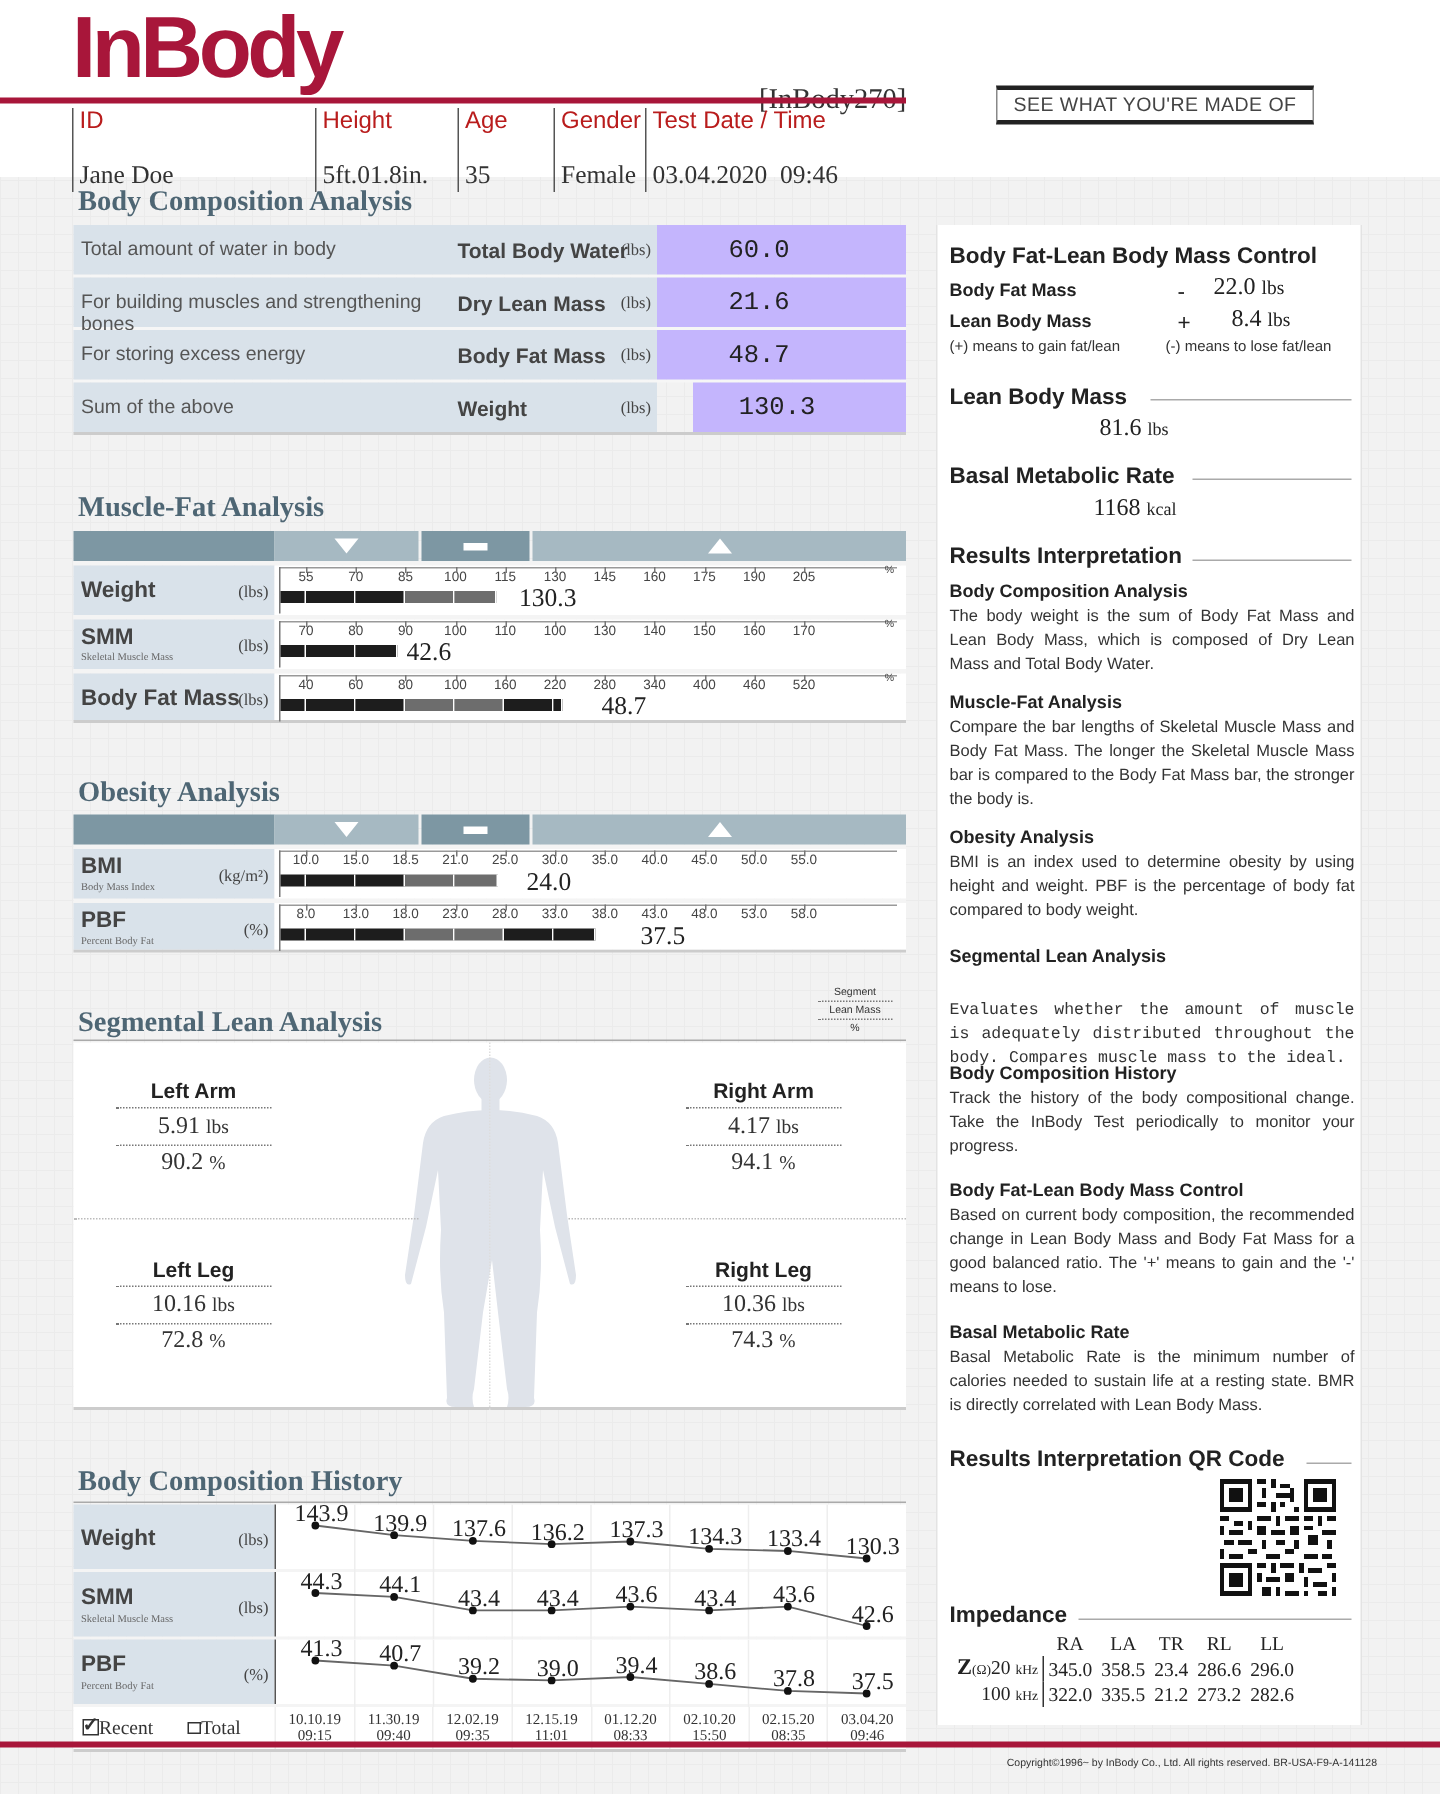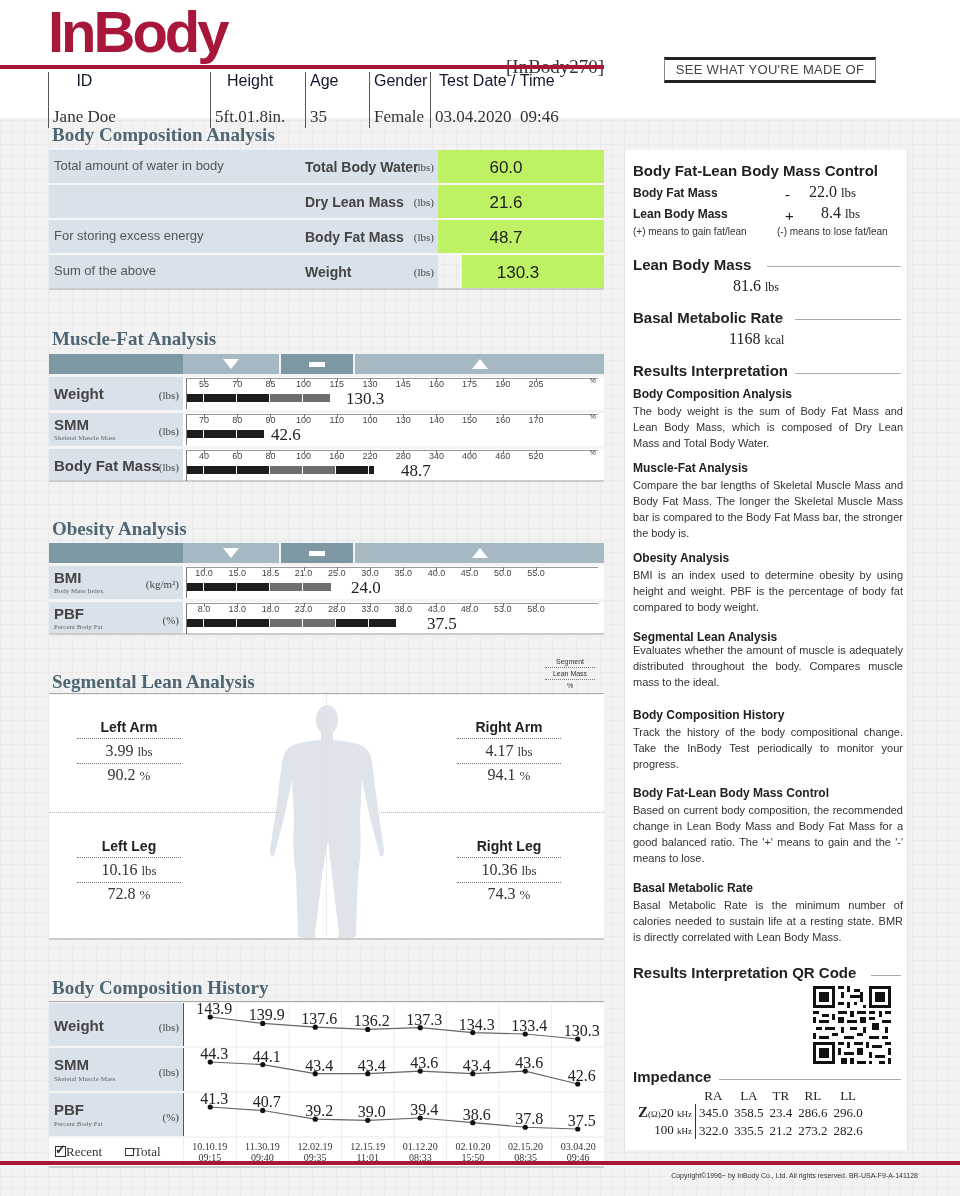--- a/index.html
+++ b/index.html
@@ -17,34 +17,34 @@
   .serif { font-family: "Liberation Serif", serif; margin-top: 16px; }
   .abs { position: absolute; }
 
   
   .header-bg { position:absolute; left:0; top:0; width:960px; height:118px; background:#fff; }
   .logo { position:absolute; left:48px; top:-2px; font-size:58px; font-weight:bold; color:#a8163a; letter-spacing:-3px; font-family:"Liberation Sans", sans-serif; }
   .model { position:absolute; left:506px; top:40px; font-size:19px; color:#333; }
   .red-rule { position:absolute; left:0; top:65px; width:604px; height:4px; background:#a8163a; }
   .tagline { position:absolute; left:664px; top:57px; width:212px; height:26px; border-top:3px solid #222; border-bottom:3px solid #222; border-left:1px solid #888; border-right:1px solid #888; background:#fff; font-size:13px; color:#444; text-align:center; line-height:20px; letter-spacing:0.3px; }
   .info-cell { position:absolute; top:72px; border-left:1px solid #555; padding-left:4px; }
-  .info-label { font-size:16px; color:#0f172a; display:block; line-height:18px;text-align:center; }
+  .info-label { font-size:16px; color:#b91c1c; display:block; line-height:18px; }
   .info-value { font-size:17px; color:#333; display:block; line-height:22px; }
 
   .section-title { position:absolute; font-family:"Liberation Serif", serif; font-weight:bold; font-size:19px; color:#4e6674; }
 
   
   .bca { position:absolute; left:49px; top:150px; width:555px; }
   .bca-row { display:flex; height:35px; border-bottom:2px solid #f6f6f6; }
   .bca-row:last-child { border-bottom:2px solid #ccc;gap:24px; }
   .bca-left { width:389px; background:#d9e2ea; display:flex; align-items:center; position:relative; }
   .bca-desc { font-size:13px; color:#555; padding-left:5px; width:250px; position:absolute; top:8px; }
   .bca-name { position:absolute; left:256px; font-size:14px; font-weight:bold; color:#444; top:9px; }
   .bca-unit { position:absolute; right:4px; top:11px; font-size:11px; font-family:"Liberation Serif", serif; color:#444; }
-  .bca-val { flex:1; background:#bef264; text-align:center; font-family:Liberation Sans, sans-serif; font-size:17px; line-height:35px; color:#222; padding-right:30px; }
+  .bca-val { flex:1; background:#c4b5fd; text-align:center; font-family:Liberation Mono, monospace; font-size:17px; line-height:35px; color:#222; padding-right:30px; }
 
   
   .bar-section { position:absolute; left:49px; width:555px; }
   .bar-head { display:flex; height:20px; }
   .bar-head .lbl { width:134px; background:#7d97a3; }
   .bar-head .under { width:96px; background:#a6b9c2; display:flex; align-items:center; justify-content:center; margin-left:0; }
   .bar-head .norm { width:72px; background:#7d97a3; display:flex; align-items:center; justify-content:center; margin-left:2px; }
   .bar-head .over { flex:1; background:#a6b9c2; display:flex; align-items:center; justify-content:center; margin-left:2px; }
   .tri-down { width:0; height:0; border-left:8px solid transparent; border-right:8px solid transparent; border-top:10px solid #fff; }
   .tri-up { width:0; height:0; border-left:8px solid transparent; border-right:8px solid transparent; border-bottom:10px solid #fff; }
@@ -153,20 +153,21 @@
   <div class="bca-row">
     <div class="bca-left">
         <span class="bca-desc">Total amount of water in body</span>
         <span class="bca-name">Total Body Water</span>
         <span class="bca-unit">(lbs)</span>
       </div>
     <div class="bca-val">60.0</div>
   </div>
   <div class="bca-row">
     <div class="bca-left">
+        <span class="bca-desc" style="width:260px;">For building muscles and strengthening bones</span>
         <span class="bca-name">Dry Lean Mass</span>
         <span class="bca-unit">(lbs)</span>
       </div>
     <div class="bca-val">21.6</div>
   </div>
   <div class="bca-row">
     <div class="bca-left">
         <span class="bca-desc">For storing excess energy</span>
         <span class="bca-name">Body Fat Mass</span>
         <span class="bca-unit">(lbs)</span>
@@ -437,21 +438,21 @@
       <rect x="55" y="32" width="12" height="10"></rect>
       <path d="M30 44 Q61 36 92 44 Q104 48 106 62 L112 110 L118 150 Q118 158 114 156 L104 118 L96 80 L94 120 Q96 150 92 175 L90 232 Q92 238 84 238 L72 238 Q74 232 72 226 L66 175 L62 140 L56 175 L50 226 Q48 232 50 238 L38 238 Q30 238 32 232 L30 175 Q26 150 28 120 L26 80 L18 118 L8 156 Q4 158 4 150 L10 110 L16 62 Q18 48 30 44 Z"></path>
     </g>
   </svg>
   <div class="hline" style="left:0; width:230px;"></div>
   <div class="hline" style="left:330px; width:225px;"></div>
   <div class="vline"></div>
 
   <div class="seg-block" style="left:28px; top:24px;">
     <div class="t">Left Arm</div>
-    <div class="v"><span>3.99</span> <span class="u">lbs</span></div>
+    <div class="v"><span>5.91</span> <span class="u">lbs</span></div>
     <div class="p"><span>90.2</span> <span class="u">%</span></div>
   </div>
   <div class="seg-block" style="left:408px; top:24px;">
     <div class="t">Right Arm</div>
     <div class="v"><span>4.17</span> <span class="u">lbs</span></div>
     <div class="p"><span>94.1</span> <span class="u">%</span></div>
   </div>
   <div class="seg-block" style="left:28px; top:143px;">
     <div class="t">Left Leg</div>
     <div class="v"><span>10.16</span> <span class="u">lbs</span></div>
@@ -643,21 +644,21 @@
   <div class="rp-h" style="top:212px;">Results Interpretation</div>
   <div class="rp-rule" style="left:170px; top:223px; width:106px;"></div>
   <div id="interp">
       <div class="rp-sub" style="top:237px;">Body Composition Analysis</div>
      <div class="rp-txt" style="top:253px;">The body weight is the sum of Body Fat Mass and Lean Body Mass, which is composed of Dry Lean Mass and Total Body Water.</div>
       <div class="rp-sub" style="top:311px;">Muscle-Fat Analysis</div>
      <div class="rp-txt" style="top:327px;">Compare the bar lengths of Skeletal Muscle Mass and Body Fat Mass. The longer the Skeletal Muscle Mass bar is compared to the Body Fat Mass bar, the stronger the body is.</div>
       <div class="rp-sub" style="top:401px;">Obesity Analysis</div>
      <div class="rp-txt" style="top:417px;">BMI is an index used to determine obesity by using height and weight. PBF is the percentage of body fat compared to body weight.</div>
       <div class="rp-sub" style="top:480px;">Segmental Lean Analysis</div>
-     <div class="rp-txt" style="top:492px;">Evaluates whether the amount of muscle is adequately distributed throughout the body. Compares muscle mass to the ideal.</div>
+     <div class="rp-txt" style="top:516px;font-family:Liberation Mono, monospace;">Evaluates whether the amount of muscle is adequately distributed throughout the body. Compares muscle mass to the ideal.</div>
       <div class="rp-sub" style="top:558px;">Body Composition History</div>
      <div class="rp-txt" style="top:574px;">Track the history of the body compositional change. Take the InBody Test periodically to monitor your progress.</div>
       <div class="rp-sub" style="top:636px;">Body Fat-Lean Body Mass Control</div>
      <div class="rp-txt" style="top:652px;">Based on current body composition, the recommended change in Lean Body Mass and Body Fat Mass for a good balanced ratio. The '+' means to gain and the '-' means to lose.</div>
       <div class="rp-sub" style="top:731px;">Basal Metabolic Rate</div>
      <div class="rp-txt" style="top:747px;">Basal Metabolic Rate is the minimum number of calories needed to sustain life at a resting state. BMR is directly correlated with Lean Body Mass.</div>
     </div>
 
   <div class="rp-h" style="top:814px;">Results Interpretation QR Code</div>
   <div class="rp-rule" style="left:246px; top:825px; width:30px;"></div>

